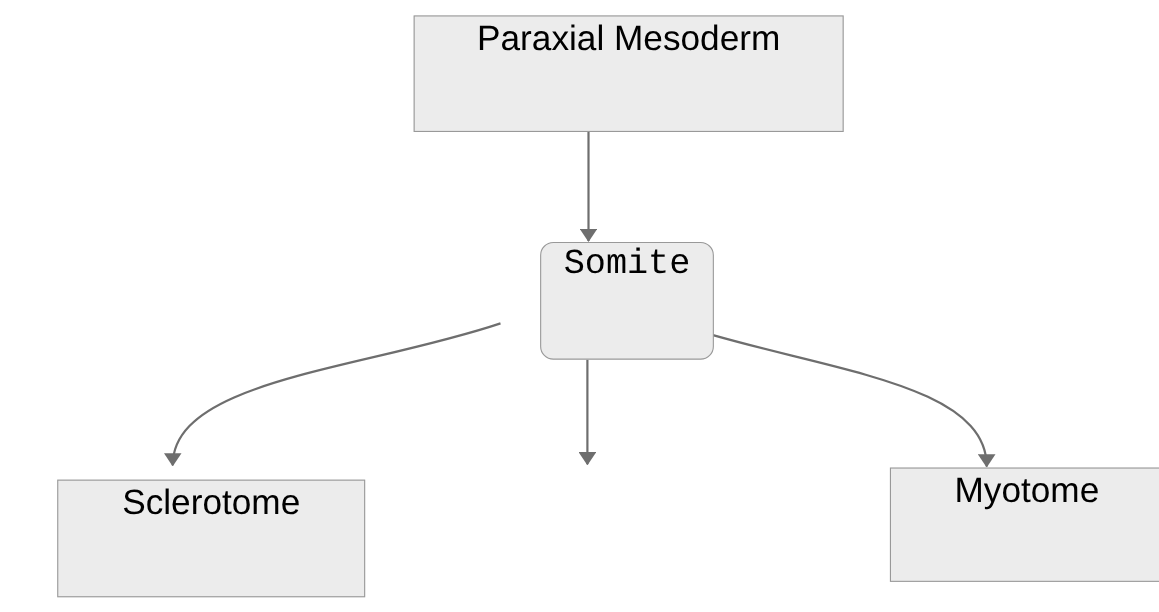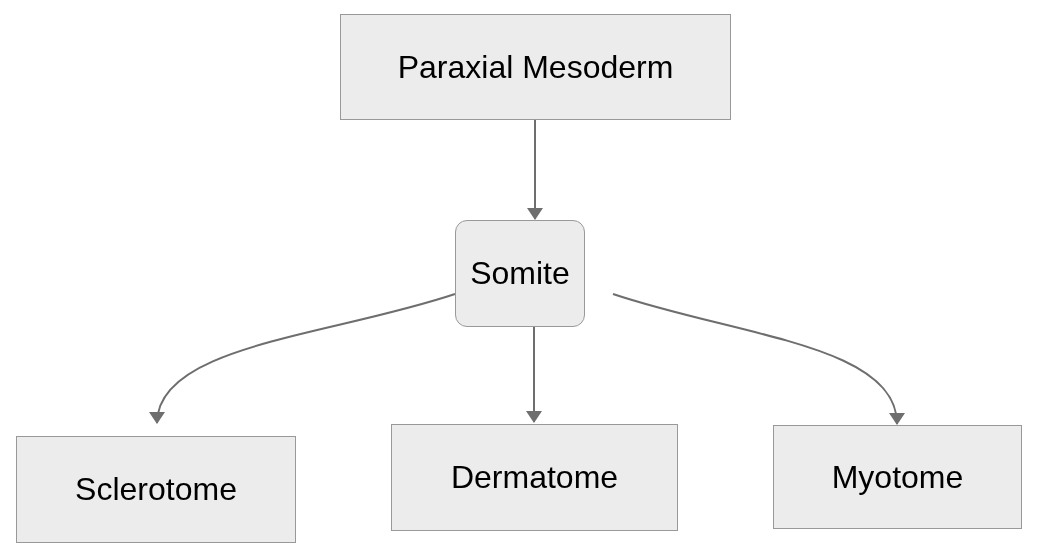--- a/index.html
+++ b/index.html
@@ -32,32 +32,33 @@
     stroke: var(--edge, #6e6e6e);
     stroke-width: 2;
   }
   .arrowhead {
     fill: var(--edge, #6e6e6e);
     stroke: none;
   }
   .node {
     position: absolute;
     display: flex;
-    align-items: center;
+    align-items: flex-start;
     justify-content: center;
     background: var(--node-fill, #ececec);
     border: 1.5px solid var(--node-border, #999999);
     color: var(--text, #000000);
     font-size: 32px;
     line-height: 1.2;
     text-align: center;
+    margin-left: 36px;
   }
   .node.rounded { border-radius: 12px; }
   #node-paraxial   { left: 340px; top: 14px;  width: 391px; height: 106px; }
-  #node-somite     { left: 455px; top: 220px; width: 130px; height: 107px; }
+  #node-somite     { left: 455px; top: 220px; width: 158px; height: 107px; font-family: Liberation Mono, monospace; }
   #node-sclerotome { left: 16px;  top: 436px; width: 280px; height: 107px; }
   #node-dermatome  { left: 391px; top: 424px; width: 287px; height: 107px; }
   #node-myotome    { left: 773px; top: 425px; width: 249px; height: 104px; }
 </style>
 </head>
 <body>
 
 <div class="canvas">
 
   <svg class="edges" viewBox="0 0 1054 556" xmlns="http://www.w3.org/2000/svg" aria-hidden="true">
@@ -77,21 +78,18 @@
   </div>
 
   <div class="node rounded" id="node-somite">
     <span>Somite</span>
   </div>
 
   <div class="node" id="node-sclerotome">
     <span>Sclerotome</span>
   </div>
 
-  <div class="node" id="node-dermatome">
-    <span>Dermatome</span>
-  </div>
 
   <div class="node" id="node-myotome">
     <span>Myotome</span>
   </div>
 
 </div>
 
 </body></html>

